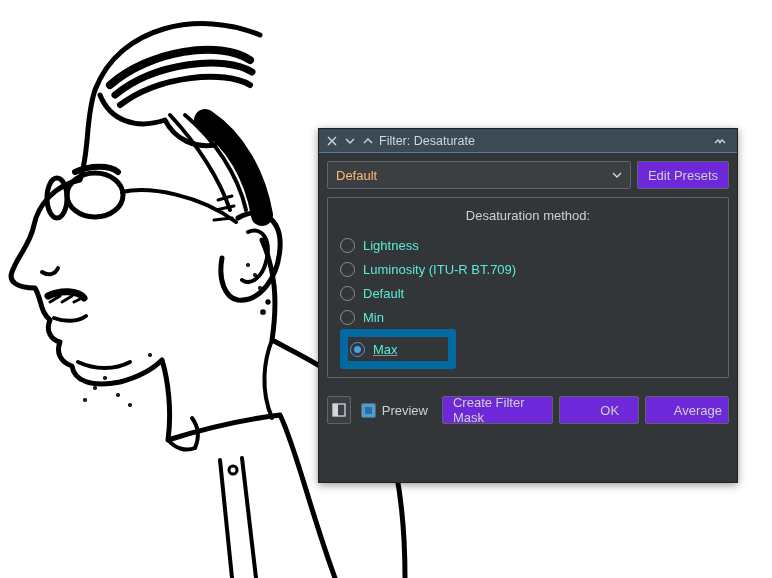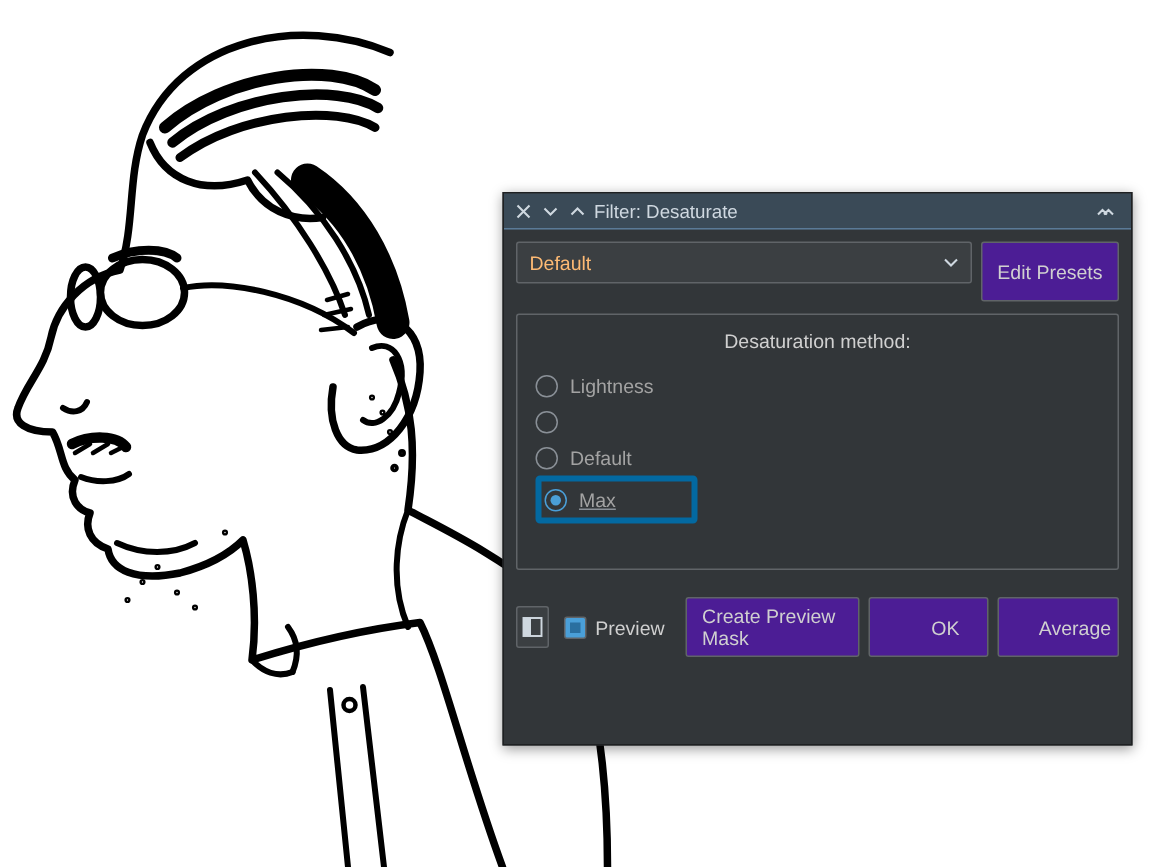--- a/index.html
+++ b/index.html
@@ -15,21 +15,21 @@
   }
   .canvas-bg {
     position: absolute;
     left: 0; top: 0;
     width: 772px; height: 578px;
     background: #fff;
   }
   .canvas-bg svg { display: block; }
   .dialog {
     position: absolute;
-    left: 335px;
+    left: 318px;
     top: 128px;
     width: 420px;
     background: #323639;
     border: 1px solid #1e2022;
     box-shadow: 0 2px 8px rgba(0,0,0,0.4);
   }
   .titlebar {
     display: flex;
     align-items: center;
     height: 24px;
@@ -63,47 +63,47 @@
     color: #fdba74;
     cursor: pointer;
   }
   .preset-select .chev {
     margin-left: auto;
   }
   .btn {
     display: inline-flex;
     align-items: center;
     justify-content: center;
-    background: #4c1d95;
+    background: #6d28d9;
     border: 1px solid #606468;
     border-radius: 2px;
     padding: 0 10px;
-    height: 40px;
+    height: 28px;
     color: #d0d0d0;
     cursor: pointer;
     font-size: 13px;
   }
   .group-box {
     margin: 0 8px 10px 8px;
     border: 1px solid #606468;
     border-radius: 2px;
-    padding: 10px 12px 30px 12px;
+    padding: 10px 12px 8px 12px;
   }
   .group-title {
     text-align: center;
     color: #d0d0d0;
     margin-bottom: 10px;
     font-size: 13px;
   }
   .radio-row {
     display: flex;
     align-items: center;
     height: 24px;
     cursor: pointer;
-    color: #a3a3a3;
+    color: #5eead4;
   }
   .radio-outer {
     width: 15px; height: 15px;
     border: 1.5px solid #8a9097;
     border-radius: 50%;
     margin-right: 8px;
     display: flex; align-items: center; justify-content: center;
   }
   .radio-row.selected .radio-outer {
     border-color: #4a9fd8;
@@ -114,21 +114,21 @@
     background: transparent;
   }
   .radio-row.selected .radio-inner {
     background: #4a9fd8;
   }
   .radio-row.selected .radio-label {
     text-decoration: underline;
     text-decoration-color: #8a9097;
   }
   .highlight-box {
-    border: 4px solid #0369a1;
+    border: 8px solid #0369a1;
     border-radius: 3px;
     padding: 2px 50px 2px 2px;
     display: inline-flex;
   }
   .button-bar {
     display: flex;
     gap: 6px;
     padding: 8px;
     align-items: center;
   }
@@ -294,26 +294,33 @@
     <div class="radio-row">
       <span class="radio-outer">
           <span class="radio-inner"></span>
         </span>
       <span class="radio-label">Lightness</span>
     </div>
     <div class="radio-row">
       <span class="radio-outer">
           <span class="radio-inner"></span>
         </span>
+      <span class="radio-label">Luminosity (ITU-R BT.709)</span>
     </div>
     <div class="radio-row">
       <span class="radio-outer">
           <span class="radio-inner"></span>
         </span>
       <span class="radio-label">Default</span>
+    </div>
+    <div class="radio-row">
+      <span class="radio-outer">
+          <span class="radio-inner"></span>
+        </span>
+      <span class="radio-label">Min</span>
     </div>
 
     <span class="highlight-box">
       <div class="radio-row selected" style="height:20px;">
         <span class="radio-outer">
             <span class="radio-inner"></span>
           </span>
         <span class="radio-label">Max</span>
       </div>
     </span>
@@ -327,19 +334,19 @@
         </svg>
     </div>
     <div class="preview-toggle">
       <span class="checkbox">
         <svg width="11" height="11">
             <rect x="2" y="2" width="7" height="7" fill="#2a6fa0"></rect>
           </svg>
       </span>
       <span>Preview</span>
     </div>
-    <div class="btn">Create Preview Mask</div>
+    <div class="btn">Create Filter Mask</div>
     <div class="btn fixed">OK</div>
     <div class="btn fixed">Average</div>
   </div>
 
   <div class="spacer-bottom"></div>
 </div>
 
 </body></html>

